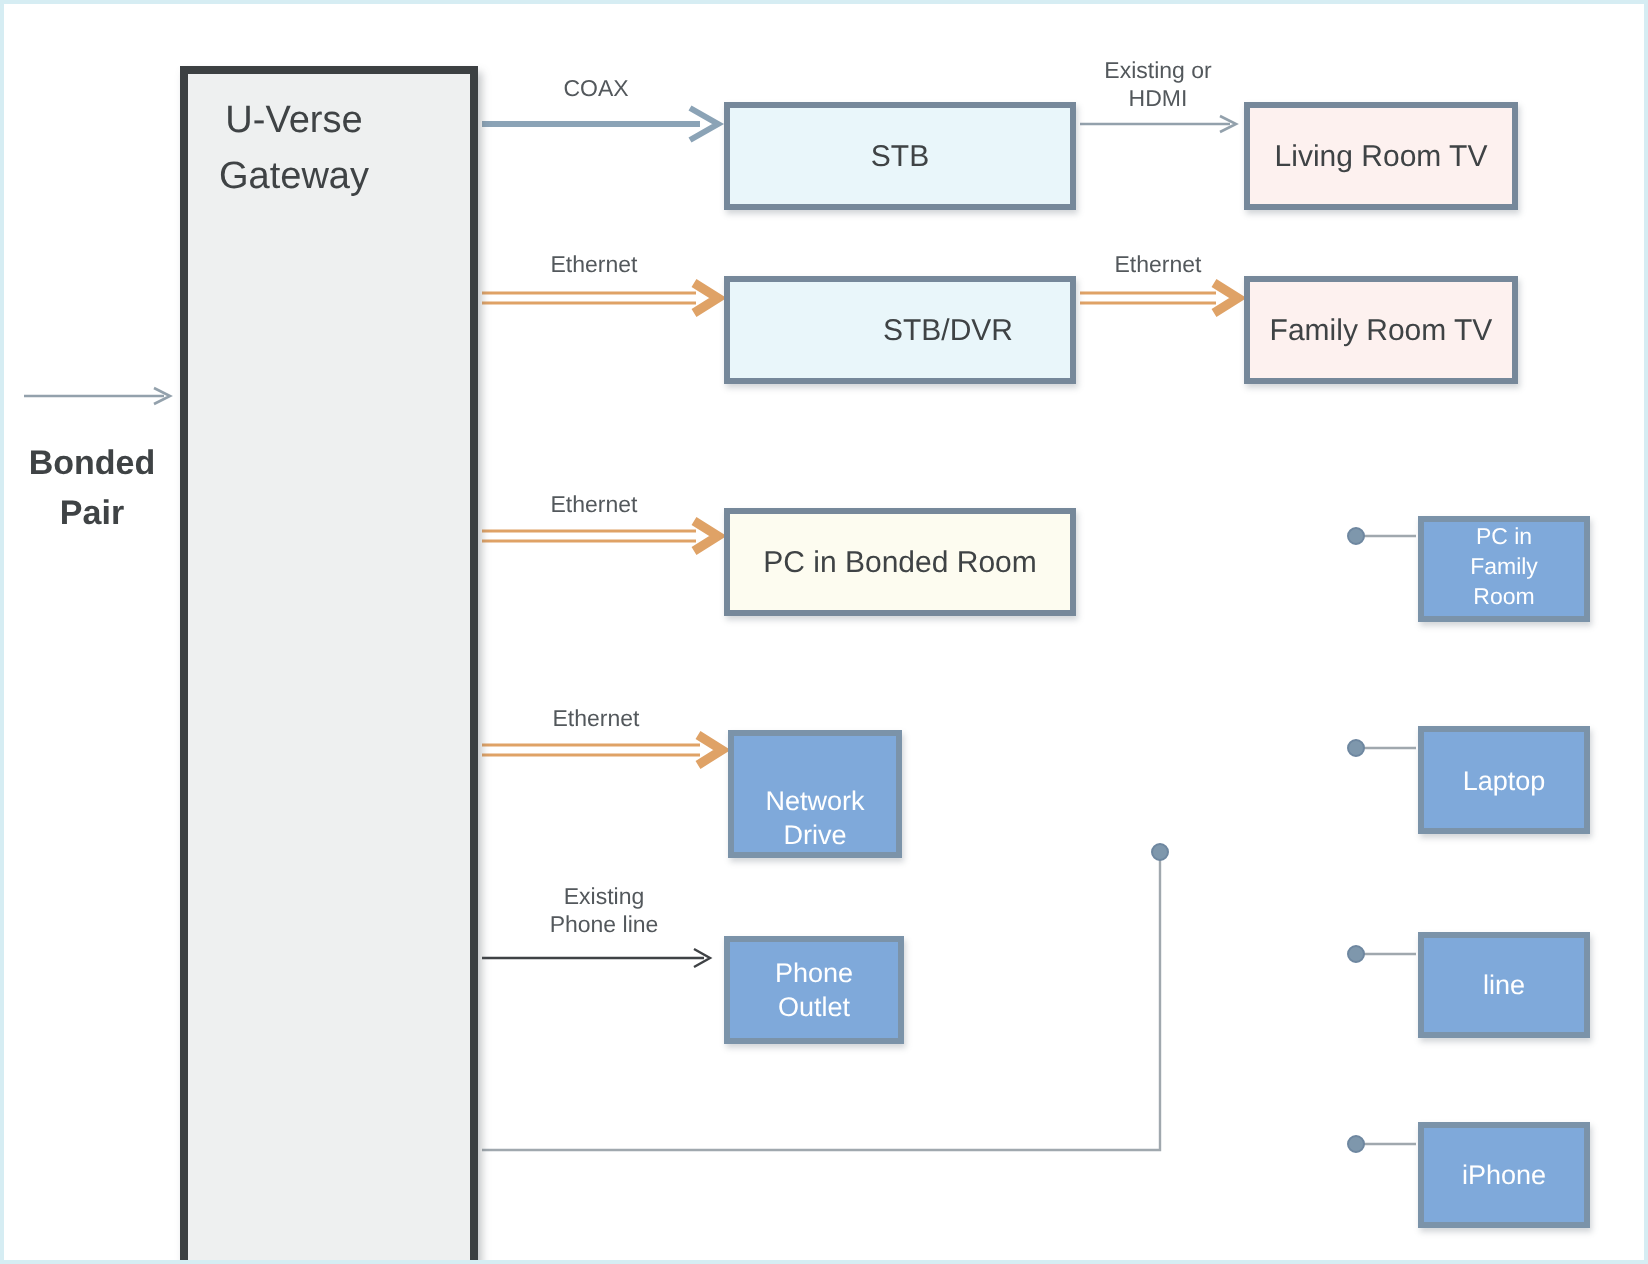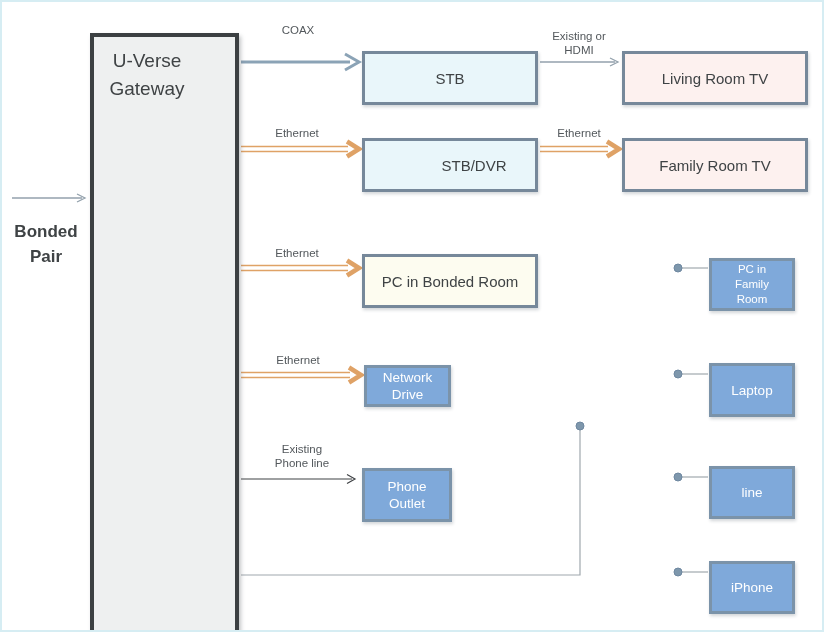--- a/index.html
+++ b/index.html
@@ -27,45 +27,45 @@
              background:var(--gateway-fill,#eef0f0);
              border:4px solid var(--gateway-border,#3c4042);
              align-items:flex-start; justify-content:flex-start;
              box-shadow:2px 3px 4px rgba(90,95,100,.35); }
   .gw-label { display:block; width:96px; margin:10px 0 0 5px; text-align:center;
               font-size:19px; line-height:28px; color:var(--text-dark,#46494b); }
 
   .big { width:176px; height:54px; border:3px solid var(--box-light-border,#76889a);
          font-size:15px; color:var(--text-dark,#3f4345); }
   .cyan  { background:var(--box-cyan-fill,#e9f6fa); }
-  .pink  { background:var(--box-pink-fill,#fdf1ef); width:186px;align-items:center; }
+  .pink  { background:var(--box-pink-fill,#fdf1ef); width:137px;align-items:center; }
   .cream { background:var(--box-cream-fill,#fdfcf0); }
 
   .blue { background:var(--box-blue-fill,#7fa9da);
           border:3px solid var(--box-blue-border,#7b93a9);
           color:var(--text-white,#ffffff); font-size:13.5px; line-height:17px; }
 
   .pos-stb        { left:360px; top:33px; }
   .pos-livingtv   { left:620px; top:33px; }
   .pos-stbdvr     { left:360px; top:120px;padding-left:48px; }
   .pos-familytv   { left:620px; top:120px; }
   .pos-sewing     { left:360px; top:236px; }
-  .pos-netdrive   { left:362px; top:347px; width:87px; height:42px; }
+  .pos-netdrive   { left:362px; top:347px; width:87px; height:64px;align-items:flex-end; }
   .pos-phoneout   { left:360px; top:450px; width:90px; height:54px; }
   .pos-pcfamily   { left:707px; top:240px; width:86px; height:53px; font-size:11.5px; line-height:15px; }
   .pos-laptop     { left:707px; top:345px; width:86px; height:54px; }
   .pos-ipad       { left:707px; top:448px; width:86px; height:53px; }
   .pos-iphone     { left:707px; top:543px; width:86px; height:53px; }
 
   .wrap48 { display:inline-block; max-width:48px; }
   .wrap60 { display:inline-block; max-width:62px; }
 
   .lbl { position:absolute; font-size:11.5px; line-height:14px; text-align:center;
          color:var(--text-label,#53585c); }
-  .lbl-coax      { left:272px; top:21px;  width:48px; }
+  .lbl-coax      { left:272px; top:36px;  width:48px; }
   .lbl-hdmi      { left:550px; top:27px;  width:54px; }
   .lbl-eth-1     { left:265px; top:124px; width:60px; }
   .lbl-eth-2     { left:547px; top:124px; width:60px; }
   .lbl-eth-3     { left:265px; top:244px; width:60px; }
   .lbl-eth-4     { left:266px; top:351px; width:60px; }
   .lbl-phoneline { left:268px; top:440px; width:64px; }
   .bonded { position:absolute; left:4px; top:217px; width:80px; text-align:center;
             font-size:17px; line-height:25px; font-weight:700;
             color:var(--text-dark,#3f4345); }
 </style>

